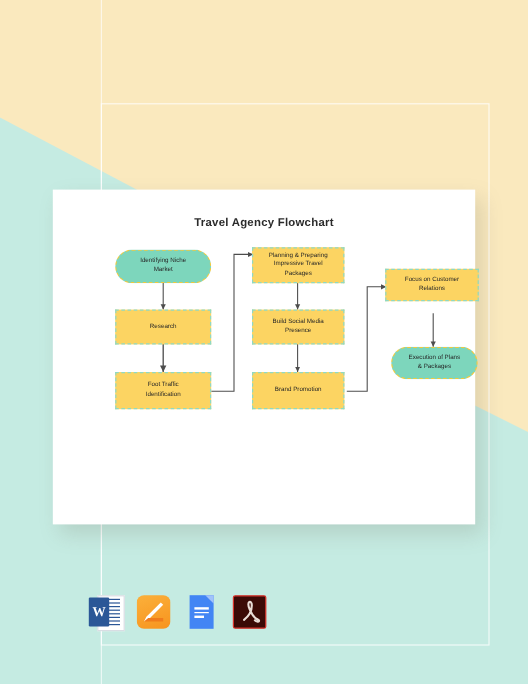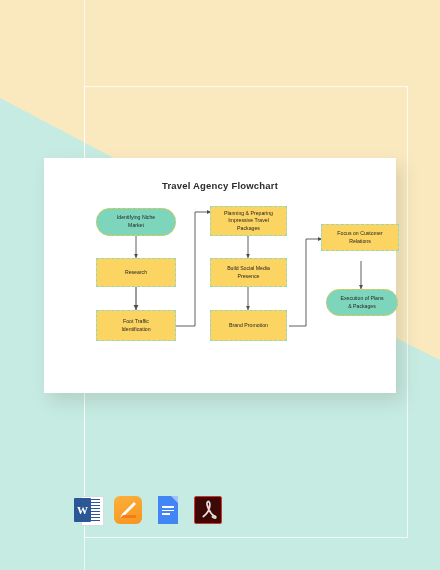--- a/index.html
+++ b/index.html
@@ -26,21 +26,21 @@
     border:1px solid rgba(255,255,255,.75);
     pointer-events:none;
   }
   .frame-vline{
     position:absolute;left:84px;top:0;width:1px;height:570px;
     background:rgba(255,255,255,.65);
   }
 
   
   .card{
-    position:absolute;left:44px;top:158px;width:352px;height:235px;
+    position:absolute;left:44px;top:158px;width:352px;height:279px;
     background:#ffffff;
     box-shadow:6px 8px 16px rgba(120,120,100,.22);
   }
   .card-title{
     position:absolute;left:0;right:0;top:22px;
     text-align:center;font-size:9.5px;font-weight:bold;color:#2b2b2b;
     letter-spacing:.2px;
   }
 
   

